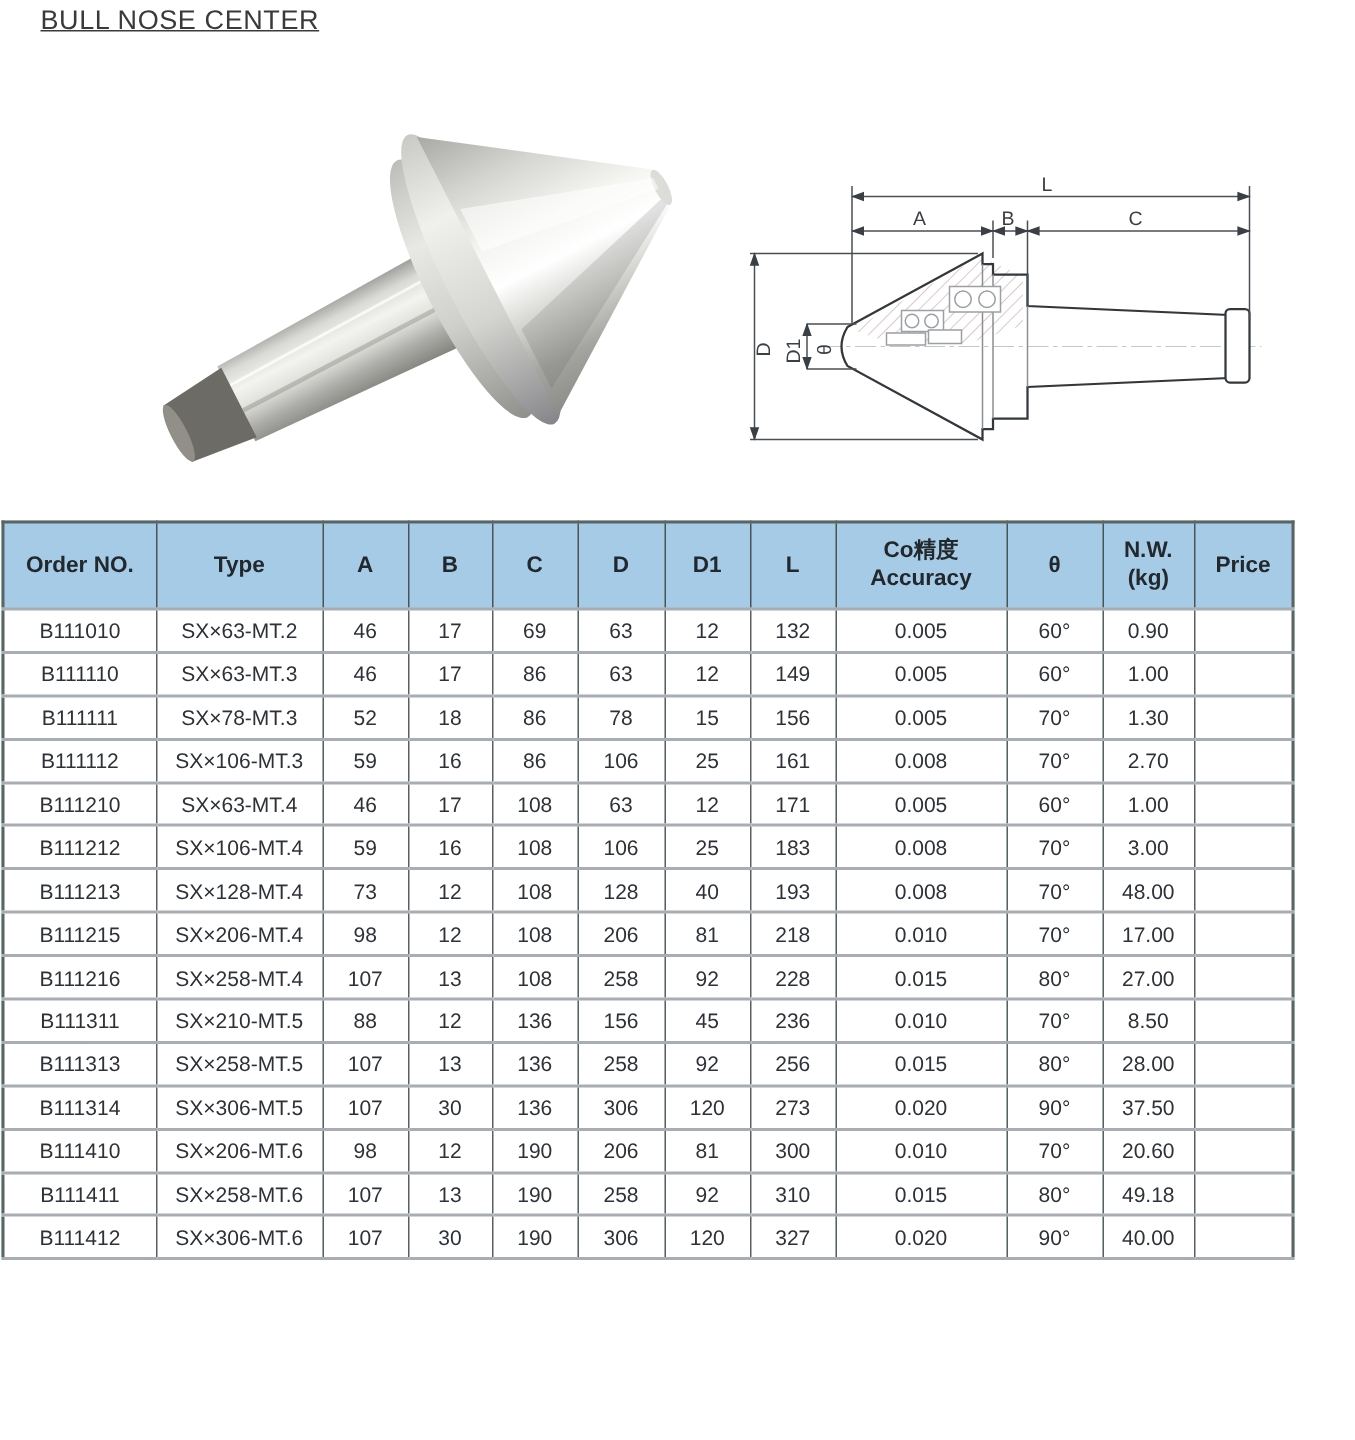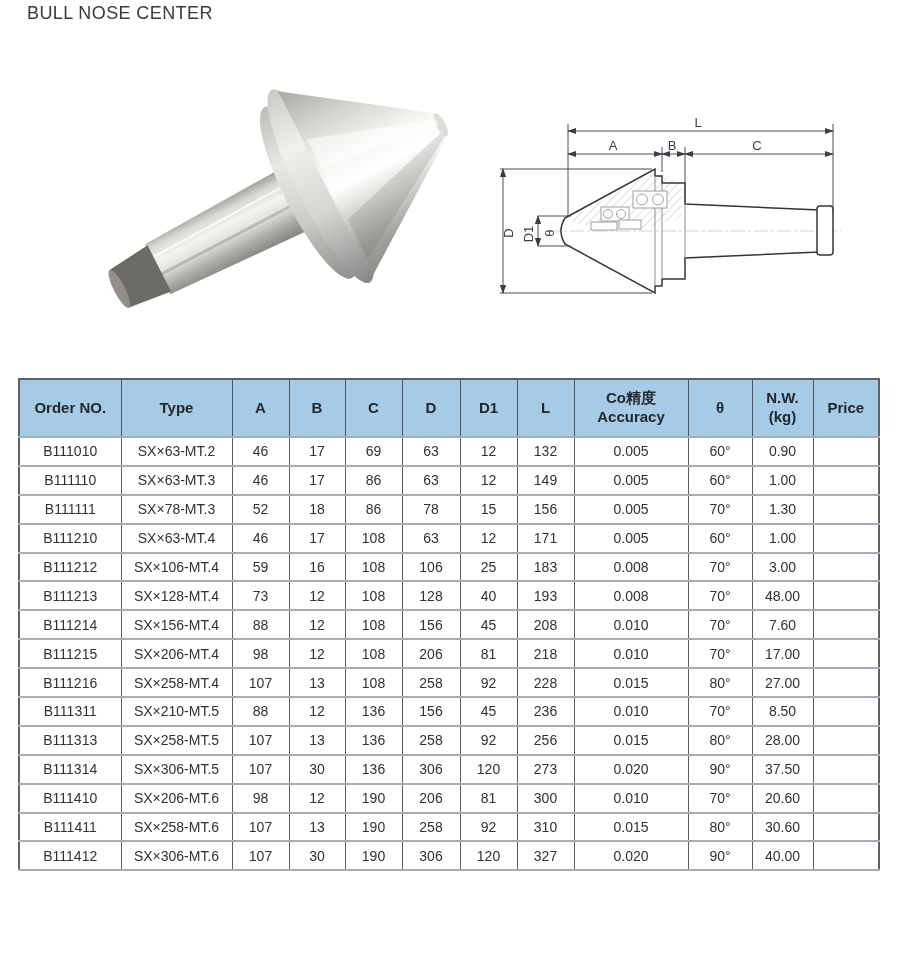--- a/index.html
+++ b/index.html
@@ -2,29 +2,28 @@
 <html><head>
 <meta charset="utf-8">
 <style>
   html,body{margin:0;padding:0;background:#ffffff;}
   .page{
     position:relative;width:903px;height:960px;background:#ffffff;overflow:hidden;
     font-family:"Liberation Sans","DejaVu Sans",sans-serif;
   }
   .title{
     position:absolute;left:27px;top:3px;margin:0;
-    font-size:18px;font-weight:400;letter-spacing:.4px;color:#3a3a3a;
+    font-size:18px;font-weight:400;letter-spacing:.4px;color:#3a3a3a;text-decoration:underline;
   }
   .photo{position:absolute;left:85px;top:40px;width:410px;height:290px;}
   .diagram{position:absolute;left:495px;top:103px;width:400px;height:218px;}
   .spec{
-    position:absolute;left:18px;top:347px;width:860px;
+    position:absolute;left:1px;top:347px;width:860px;
     border-collapse:collapse;table-layout:fixed;background:#86efac;
     border:2px solid #5d6266;
-    margin-top:31px;
   }
   .spec th{
     background:#a6cbe6;color:#23282d;font-weight:bold;font-size:15px;
     height:56px;border:1px solid #4d5257;white-space:pre-line;
     text-align:center;vertical-align:middle;padding:0 2px;line-height:1.25;
   }
   .spec td{
     font-size:14px;color:#2d3237;height:26.9px;text-align:center;vertical-align:middle;
     border-left:1px solid #5a5f64;border-right:1px solid #5a5f64;
     border-top:2px solid #a7adb2;border-bottom:2px solid #a7adb2;
@@ -218,20 +217,34 @@
           <td>86</td>
           <td>78</td>
           <td>15</td>
           <td>156</td>
           <td>0.005</td>
           <td>70°</td>
           <td>1.30</td>
           <td></td>
         </tr>
         <tr>
+          <td>B111112</td>
+          <td>SX×106-MT.3</td>
+          <td>59</td>
+          <td>16</td>
+          <td>86</td>
+          <td>106</td>
+          <td>25</td>
+          <td>161</td>
+          <td>0.008</td>
+          <td>70°</td>
+          <td>2.70</td>
+          <td></td>
+        </tr>
+        <tr>
           <td>B111210</td>
           <td>SX×63-MT.4</td>
           <td>46</td>
           <td>17</td>
           <td>108</td>
           <td>63</td>
           <td>12</td>
           <td>171</td>
           <td>0.005</td>
           <td>60°</td>
@@ -257,34 +270,20 @@
           <td>SX×128-MT.4</td>
           <td>73</td>
           <td>12</td>
           <td>108</td>
           <td>128</td>
           <td>40</td>
           <td>193</td>
           <td>0.008</td>
           <td>70°</td>
           <td>48.00</td>
-          <td></td>
-        </tr>
-        <tr>
-          <td>B111214</td>
-          <td>SX×156-MT.4</td>
-          <td>88</td>
-          <td>12</td>
-          <td>108</td>
-          <td>156</td>
-          <td>45</td>
-          <td>208</td>
-          <td>0.010</td>
-          <td>70°</td>
-          <td>7.60</td>
           <td></td>
         </tr>
         <tr>
           <td>B111215</td>
           <td>SX×206-MT.4</td>
           <td>98</td>
           <td>12</td>
           <td>108</td>
           <td>206</td>
           <td>81</td>
@@ -368,21 +367,21 @@
           <td>B111411</td>
           <td>SX×258-MT.6</td>
           <td>107</td>
           <td>13</td>
           <td>190</td>
           <td>258</td>
           <td>92</td>
           <td>310</td>
           <td>0.015</td>
           <td>80°</td>
-          <td>30.60</td>
+          <td>49.18</td>
           <td></td>
         </tr>
         <tr>
           <td>B111412</td>
           <td>SX×306-MT.6</td>
           <td>107</td>
           <td>30</td>
           <td>190</td>
           <td>306</td>
           <td>120</td>

